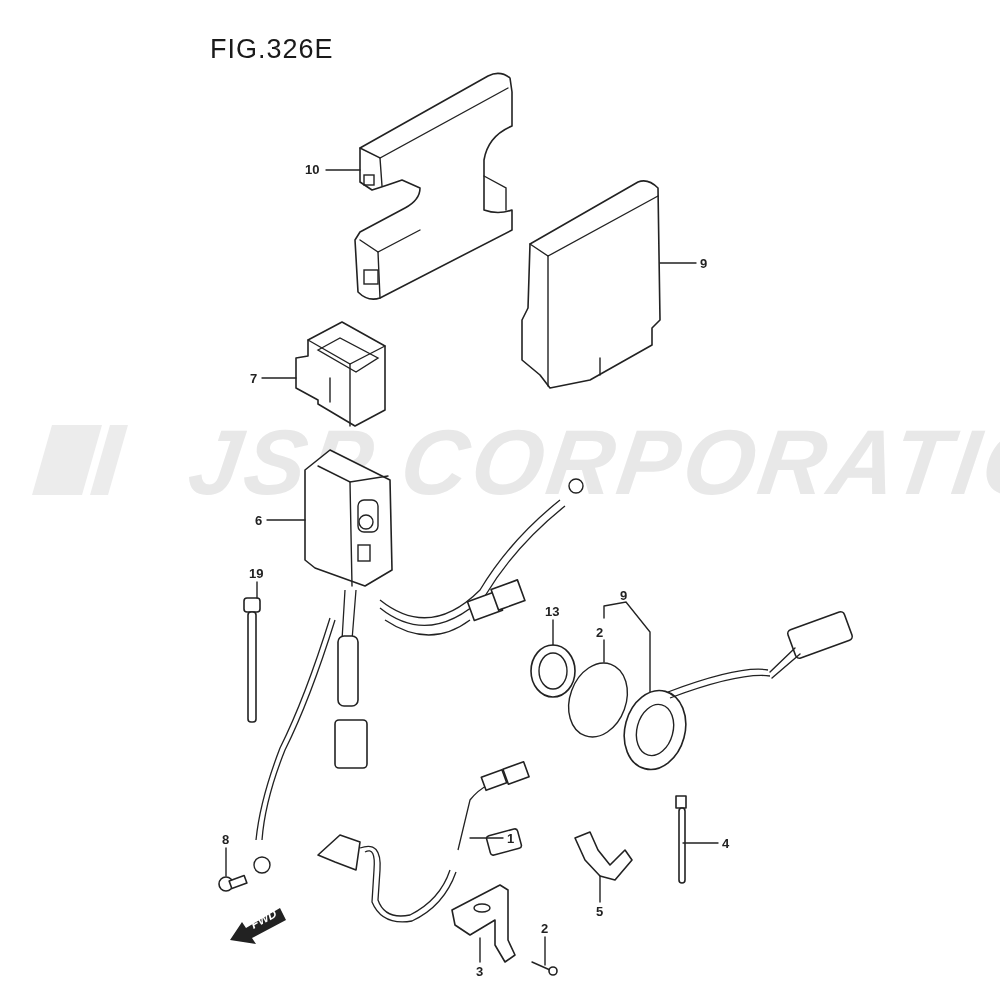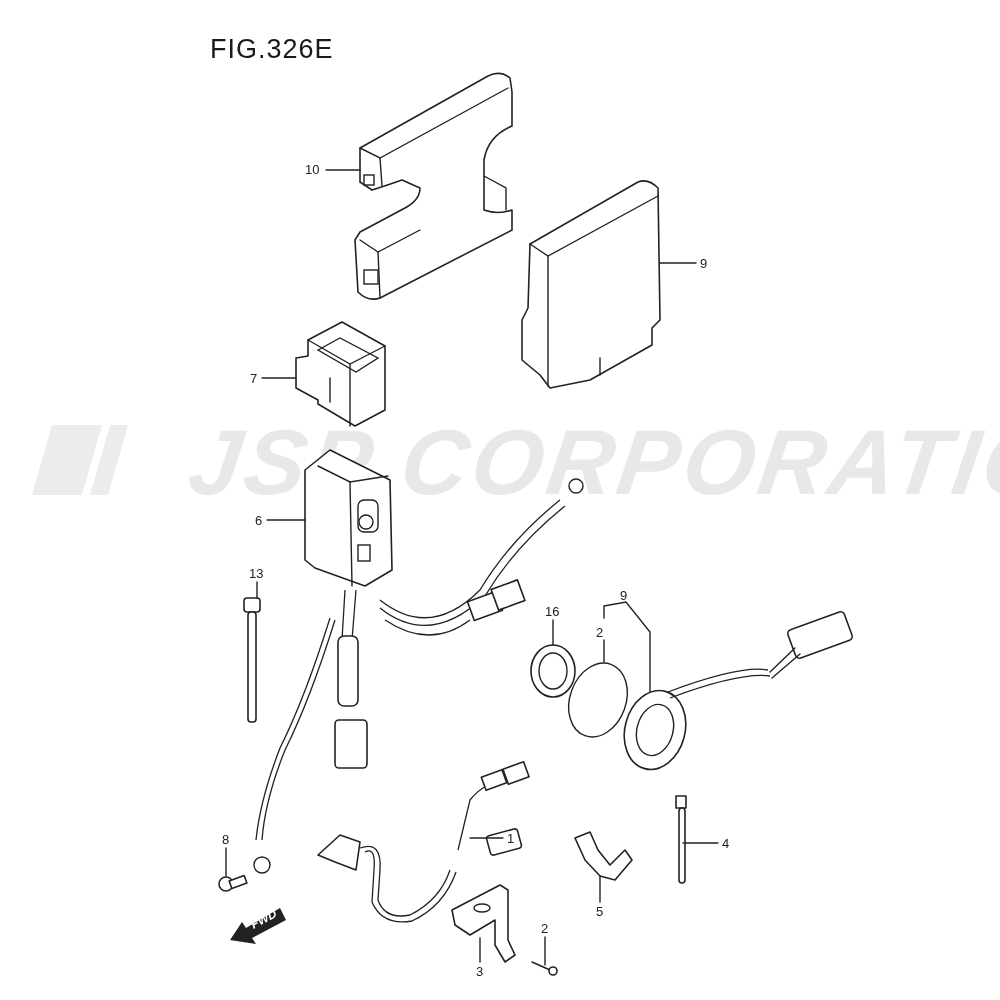--- a/index.html
+++ b/index.html
@@ -1,20 +1,20 @@
 <!DOCTYPE html>
 <html><head>
 <meta charset="utf-8">
 <style>
   html,body{margin:0;padding:0;background:#fff;}
   body{width:1000px;height:1000px;position:relative;overflow:hidden;font-family:"Liberation Sans",sans-serif;}
   #diagram{position:absolute;left:0;top:0;width:1000px;height:1000px;}
   .title{position:absolute;left:210px;top:34px;font-size:27px;letter-spacing:1px;color:#1a1a1a;font-family:"Liberation Sans",sans-serif;text-align:right;}
   .watermark{position:absolute;left:190px;top:410px;font-size:92px;font-weight:bold;font-style:italic;color:#e8e8e8;letter-spacing:4px;white-space:nowrap;font-family:"Liberation Sans",sans-serif;transform:skewX(-8deg);}
-  .callout{position:absolute;font-size:13px;font-weight:normal;color:#222;font-family:"Liberation Sans",sans-serif;}
+  .callout{position:absolute;font-size:13px;font-weight:bold;color:#222;font-family:"Liberation Sans",sans-serif;}
   .fwd{position:absolute;left:228px;top:900px;}
   svg .p{fill:#fff;stroke:#222;stroke-width:1.6;stroke-linejoin:round;stroke-linecap:round;}
   svg .l{fill:none;stroke:#222;stroke-width:1.4;stroke-linecap:round;}
   svg .w{fill:none;stroke:#222;stroke-width:1.3;}
 </style>
 </head>
 <body>
 
 <div id="diagram">
 
@@ -144,22 +144,22 @@
       <line class="l" x1="480" y1="938" x2="480" y2="962"></line>
       <line class="l" x1="545" y1="937" x2="545" y2="965"></line>
       <line class="l" x1="226" y1="848" x2="226" y2="876"></line>
     </g>
   </svg>
 
   <span class="callout" style="left:305px;top:162px">10</span>
   <span class="callout" style="left:700px;top:256px">9</span>
   <span class="callout" style="left:250px;top:371px">7</span>
   <span class="callout" style="left:255px;top:513px">6</span>
-  <span class="callout" style="left:249px;top:566px">13</span>
-  <span class="callout" style="left:545px;top:604px">16</span>
+  <span class="callout" style="left:249px;top:566px">19</span>
+  <span class="callout" style="left:545px;top:604px">13</span>
   <span class="callout" style="left:596px;top:625px">2</span>
   <span class="callout" style="left:620px;top:588px">9</span>
   <span class="callout" style="left:507px;top:831px">1</span>
   <span class="callout" style="left:722px;top:836px">4</span>
   <span class="callout" style="left:222px;top:832px">8</span>
   <span class="callout" style="left:596px;top:904px">5</span>
   <span class="callout" style="left:541px;top:921px">2</span>
   <span class="callout" style="left:476px;top:964px">3</span>
 
   <div class="fwd">

